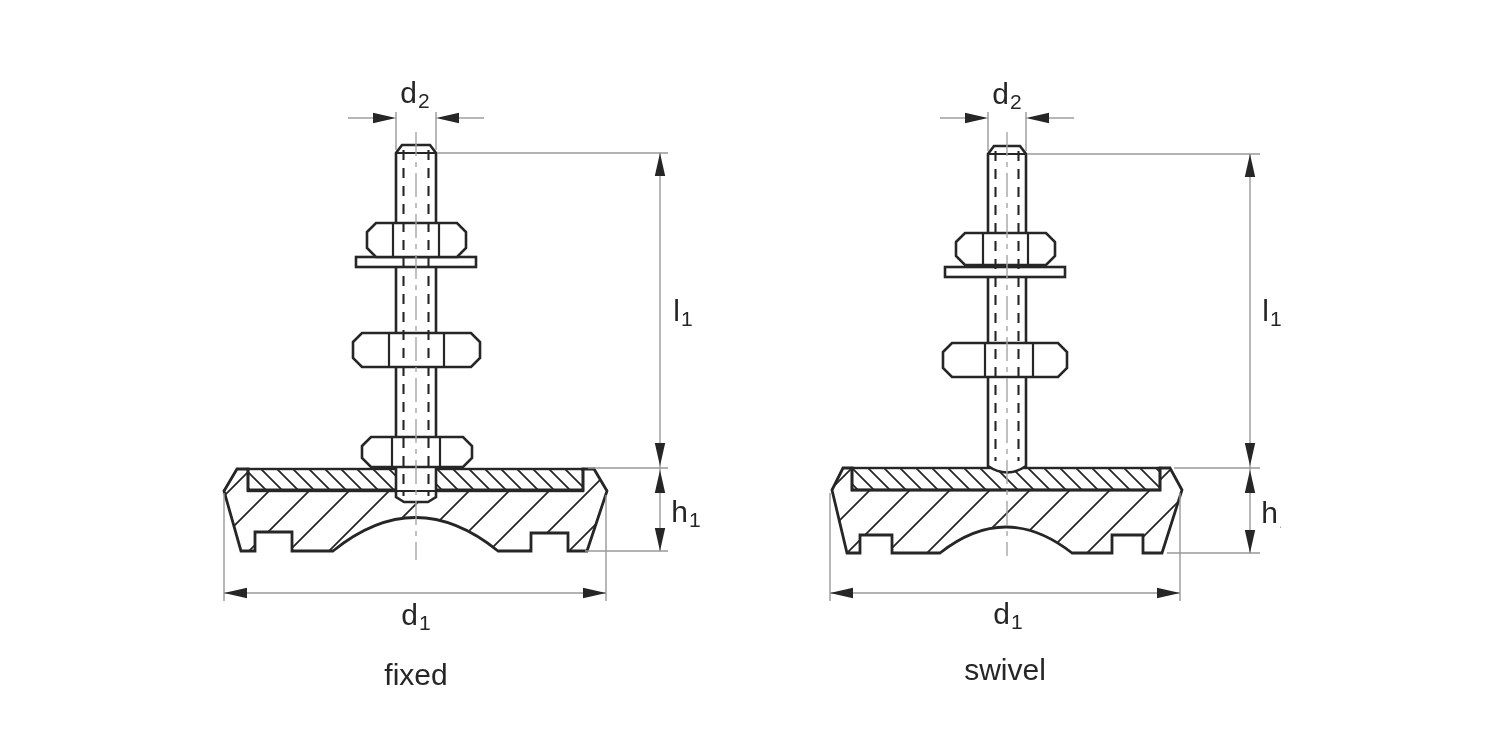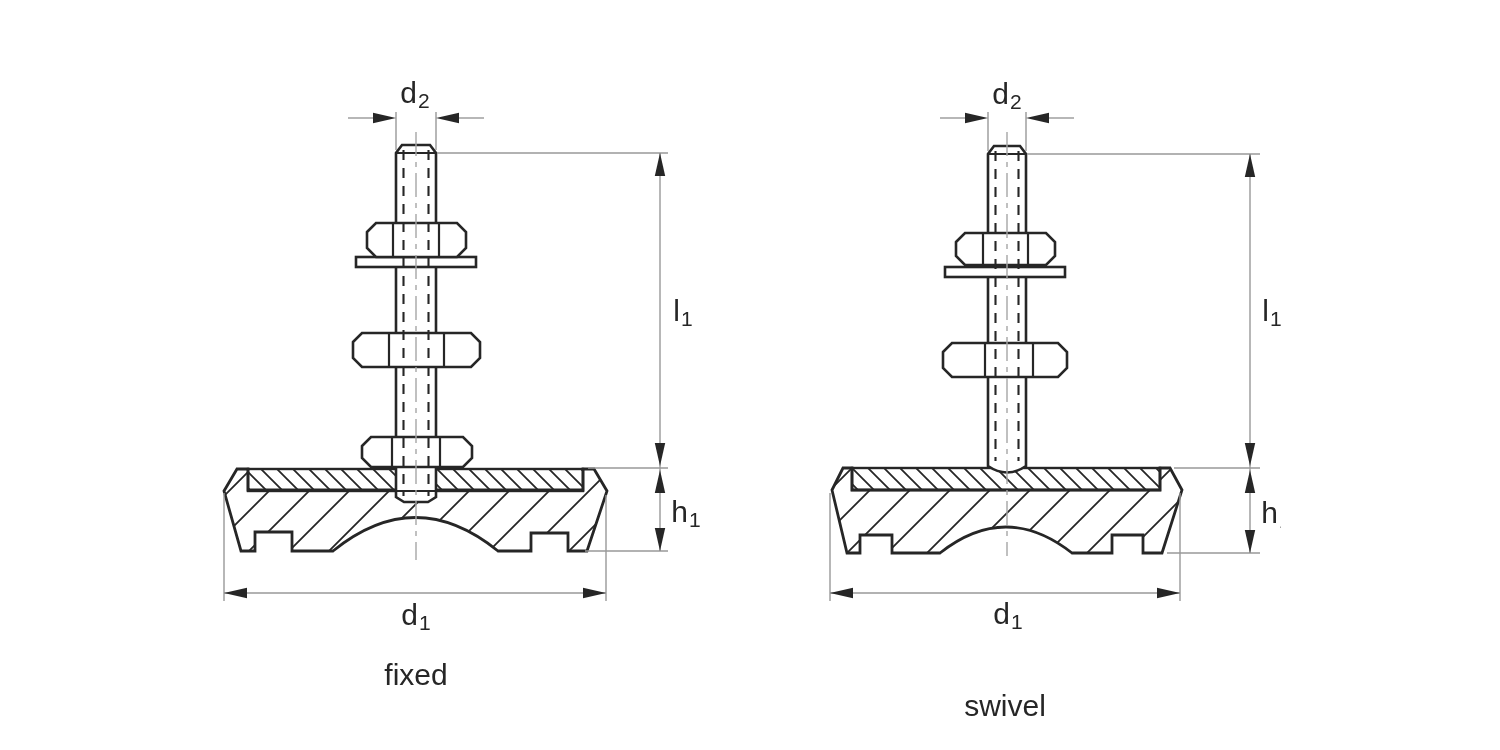--- a/index.html
+++ b/index.html
@@ -192,15 +192,15 @@
   <div class="dim-label" style="left:415px; top:95px;"><span>d</span><span class="sub">2</span></div>
   <div class="dim-label" style="left:683px; top:313px;"><span>l</span><span class="sub">1</span></div>
   <div class="dim-label" style="left:686px; top:514px;"><span>h</span><span class="sub">1</span></div>
   <div class="dim-label" style="left:416px; top:617px;"><span>d</span><span class="sub">1</span></div>
   <div class="caption" style="left:416px; top:675px;text-align:center;">fixed</div>
 
   <div class="dim-label" style="left:1007px; top:96px;"><span>d</span><span class="sub">2</span></div>
   <div class="dim-label" style="left:1272px; top:313px;"><span>l</span><span class="sub">1</span></div>
   <div class="dim-label" style="left:1276px; top:515px;"><span>h</span><span class="sub">1</span></div>
   <div class="dim-label" style="left:1008px; top:616px;"><span>d</span><span class="sub">1</span></div>
-  <div class="caption" style="left:1005px; top:670px;margin-top:36px;">swivel</div>
+  <div class="caption" style="left:1005px; top:670px;">swivel</div>
 
 </div>
 
 </body></html>

